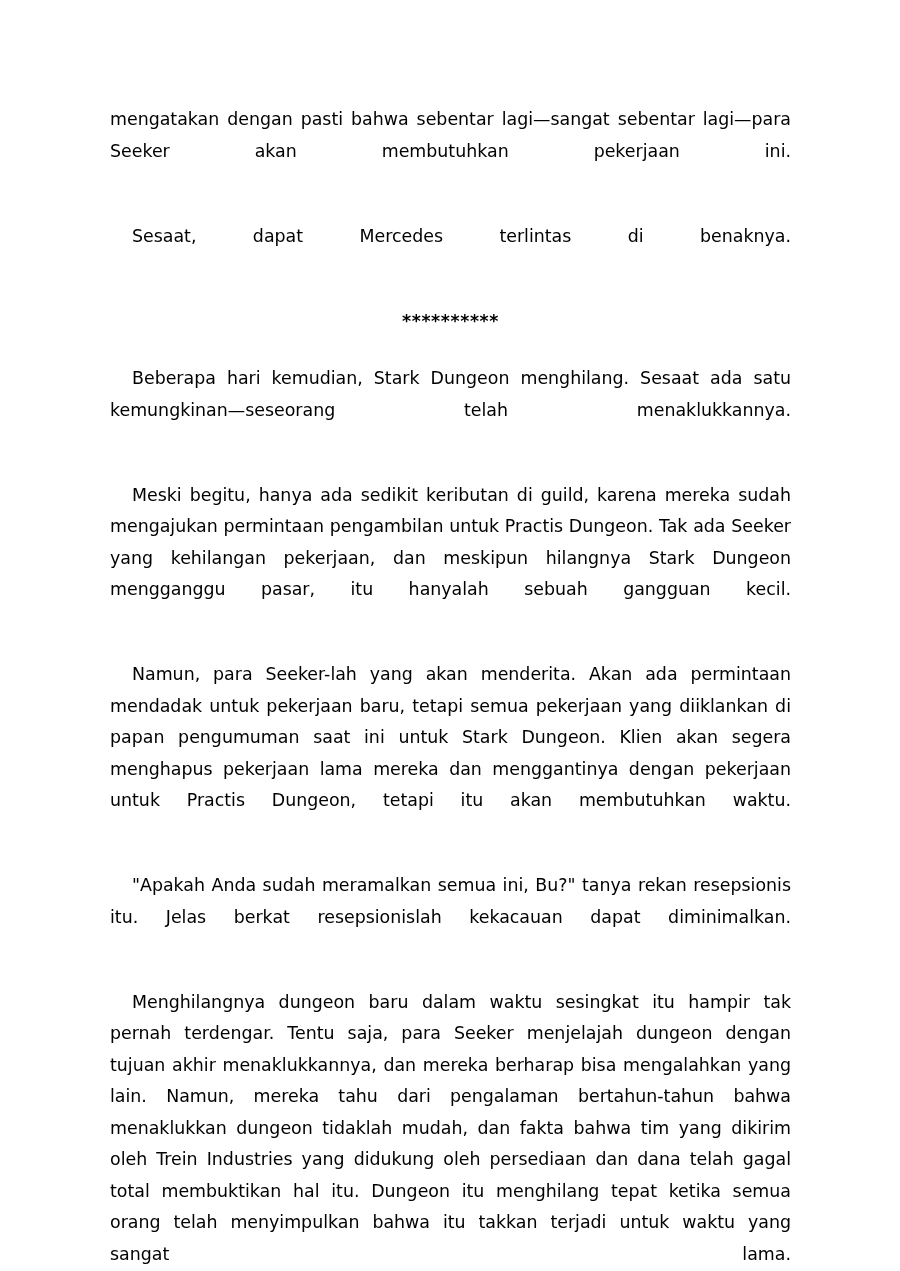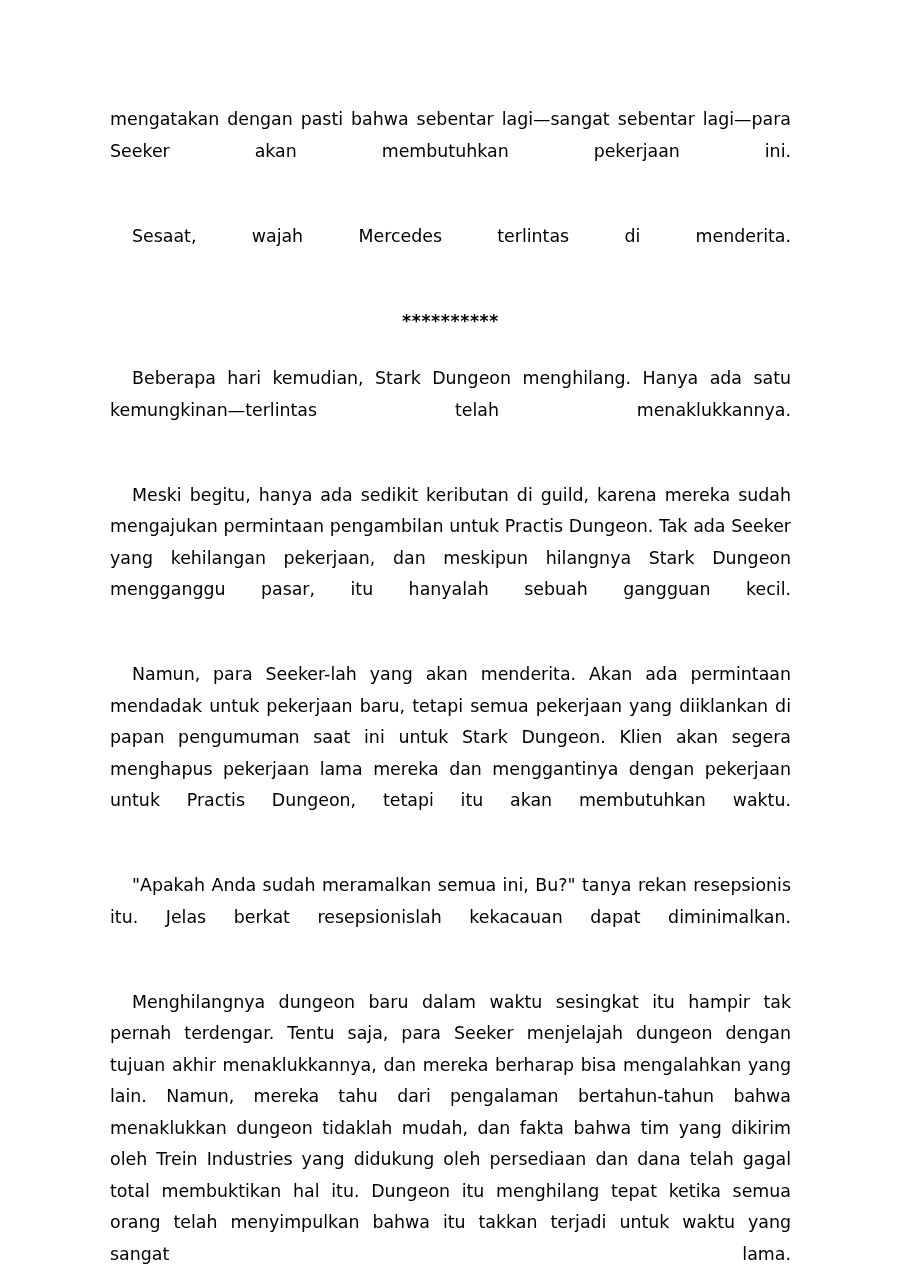--- a/index.html
+++ b/index.html
@@ -57,25 +57,25 @@
   }
 </style>
 </head>
 <body>
 
 <div class="page">
   <div class="text-body">
 
     <p class="para continued">mengatakan dengan pasti bahwa sebentar lagi—sangat sebentar lagi—para Seeker akan membutuhkan pekerjaan ini.</p>
 
-    <p class="para">Sesaat, wajah Mercedes terlintas di menderita.</p>
+    <p class="para">Sesaat, dapat Mercedes terlintas di benaknya.</p>
 
     <div class="divider">**********</div>
 
-    <p class="para">Beberapa hari kemudian, Stark Dungeon menghilang. Hanya ada satu kemungkinan—terlintas telah menaklukkannya.</p>
+    <p class="para">Beberapa hari kemudian, Stark Dungeon menghilang. Sesaat ada satu kemungkinan—seseorang telah menaklukkannya.</p>
 
     <p class="para">Meski begitu, hanya ada sedikit keributan di guild, karena mereka sudah mengajukan permintaan pengambilan untuk Practis Dungeon. Tak ada Seeker yang kehilangan pekerjaan, dan meskipun hilangnya Stark Dungeon mengganggu pasar, itu hanyalah sebuah gangguan kecil.</p>
 
     <p class="para">Namun, para Seeker-lah yang akan menderita. Akan ada permintaan mendadak untuk pekerjaan baru, tetapi semua pekerjaan yang diiklankan di papan pengumuman saat ini untuk Stark Dungeon. Klien akan segera menghapus pekerjaan lama mereka dan menggantinya dengan pekerjaan untuk Practis Dungeon, tetapi itu akan membutuhkan waktu.</p>
 
     <p class="para">"Apakah Anda sudah meramalkan semua ini, Bu?" tanya rekan resepsionis itu. Jelas berkat resepsionislah kekacauan dapat diminimalkan.</p>
 
     <p class="para last">Menghilangnya dungeon baru dalam waktu sesingkat itu hampir tak pernah terdengar. Tentu saja, para Seeker menjelajah dungeon dengan tujuan akhir menaklukkannya, dan mereka berharap bisa mengalahkan yang lain. Namun, mereka tahu dari pengalaman bertahun-tahun bahwa menaklukkan dungeon tidaklah mudah, dan fakta bahwa tim yang dikirim oleh Trein Industries yang didukung oleh persediaan dan dana telah gagal total membuktikan hal itu. Dungeon itu menghilang tepat ketika semua orang telah menyimpulkan bahwa itu takkan terjadi untuk waktu yang sangat lama.</p>
 
   </div>

